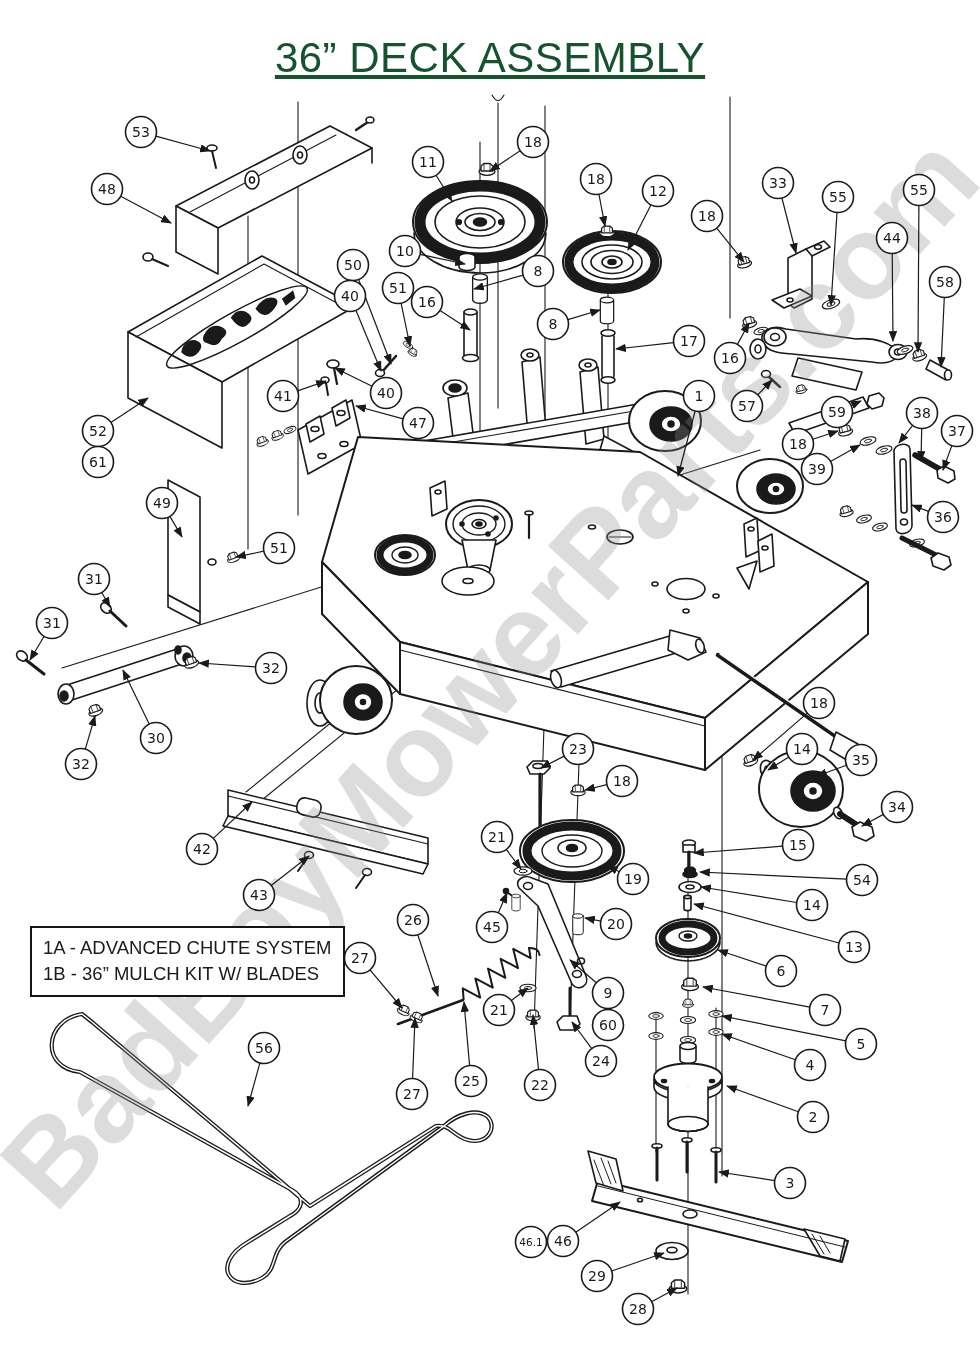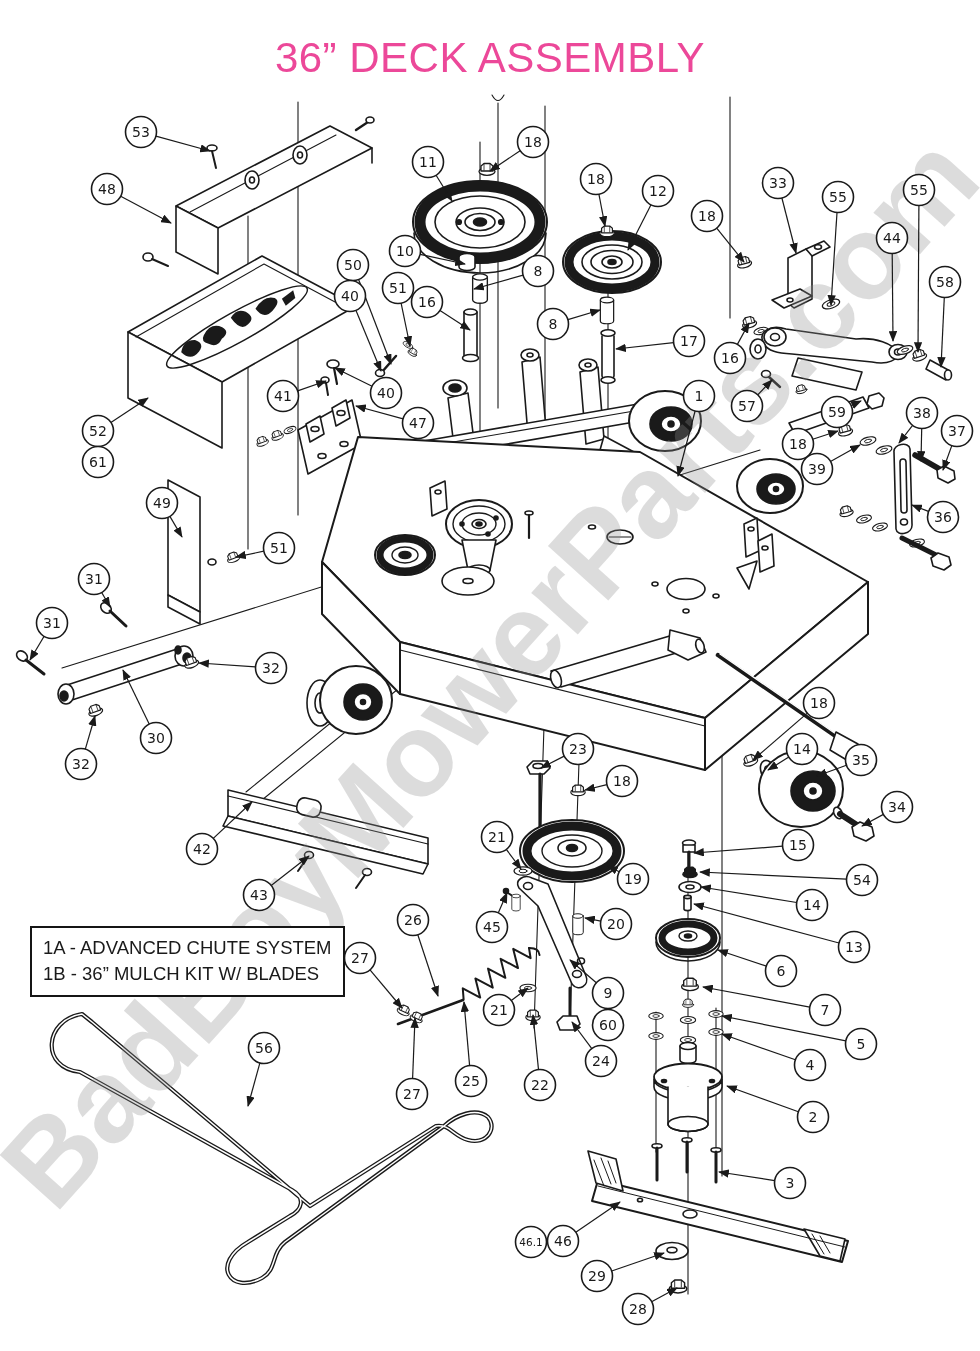--- a/index.html
+++ b/index.html
@@ -1,19 +1,19 @@
 <!DOCTYPE html>
 <html><head>
 <meta charset="utf-8">
 <style>
   html,body{margin:0;padding:0;background:#fff;}
   #page{position:relative;width:980px;height:1351px;background:#fff;overflow:hidden;
         font-family:"Liberation Sans",sans-serif;color:#111;}
   #title{position:absolute;top:34px;left:0;width:100%;text-align:center;
-         font-size:42px;letter-spacing:.5px;color:#ec4899;}
+         font-size:42px;letter-spacing:.5px;color:#14532d;text-decoration:underline;}
   #notebox{position:absolute;left:30px;top:926px;border:2px solid #151515;background:#fff;
            padding:7px 11px;font-size:18.5px;line-height:1.42;color:#1a1a1a;white-space:nowrap;}
   svg{position:absolute;left:0;top:0;}
   .wm{font-family:"Liberation Sans",sans-serif;font-weight:bold;font-size:118px;
       fill:#8f8f8f;opacity:.30;}
   .co-c{fill:#fff;stroke:#1a1a1a;stroke-width:1.6;}
   .co-t{font-family:"DejaVu Sans",sans-serif;font-size:14px;fill:#1a1a1a;text-anchor:middle;}
   .leader{stroke:#1a1a1a;stroke-width:1.2;fill:none;}
   .ax{stroke:#1a1a1a;stroke-width:1.1;fill:none;}
 </style>

